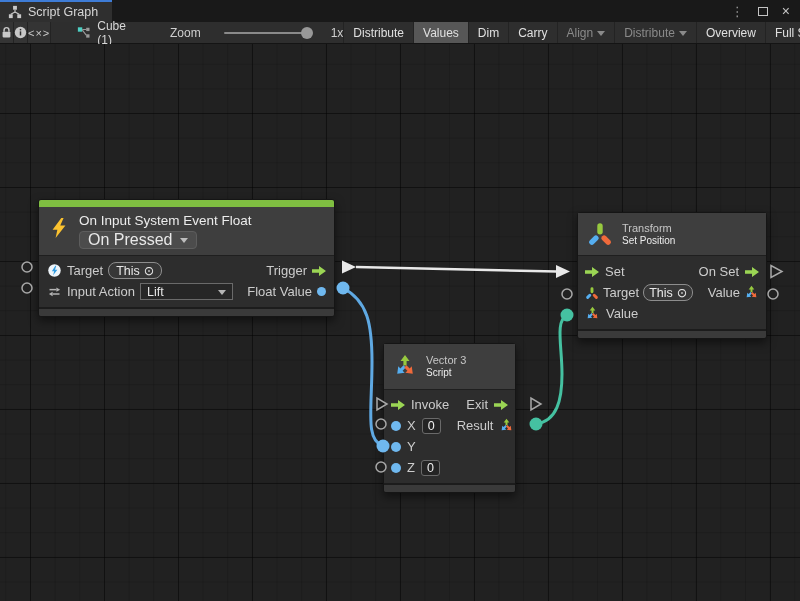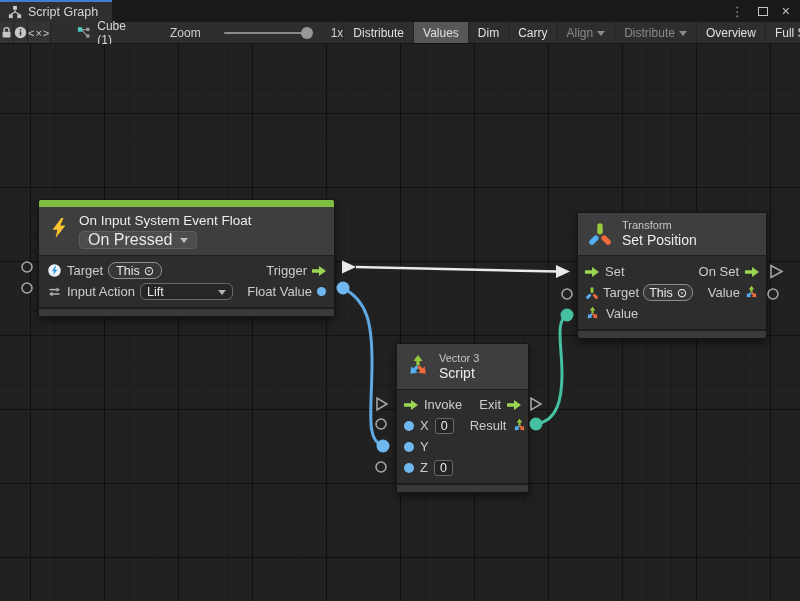--- a/index.html
+++ b/index.html
@@ -47,34 +47,34 @@
   svg.wires [data-interactable="true"] { pointer-events:auto; }
 
   
   .node { position:absolute; border:1px solid #151515; border-radius:3px; background:#2d2d2d;
     box-shadow:0 4px 10px rgba(0,0,0,.5); color:#cccccc; font-size:13px; }
   .accent-bar { height:7px; background:#7fbe41; border-radius:2px 2px 0 0; }
   .nhead { background:#3e3e3e; display:flex; align-items:center; gap:9px; padding:5px 10px 6px 9px;
     border-bottom:1px solid #1f1f1f; }
   .nhead .titles { display:flex; flex-direction:column; gap:1px; }
   .nhead .cat { font-size:11px; color:#c6c6c6; }
-  .nhead .title { font-size:14px; color:#ececec; }
+  .nhead .title { font-size:10px; color:#ececec; }
   .nbody { padding:4px 0 5px;text-align:right; }
   .nrow { display:flex; align-items:center; height:21px; padding:0 8px; gap:5px; white-space:nowrap; }
   .sp { flex:1; min-width:4px; }
   .nfoot { height:9px; background:#3a3a3a; border-top:2px solid #1c1c1c; border-radius:0 0 2px 2px; }
   .dot { width:10px; height:10px; border-radius:50%; background:#6fb8ef; flex:0 0 auto; }
   .pill { display:inline-flex; align-items:center; gap:4px; border:1px solid #8d8d8d; border-radius:8px;
     background:rgba(255,255,255,.05); padding:0 7px; height:17px; font-size:12.5px; color:#e8e8e8; }
   .ddbtn { display:inline-flex; align-items:center; gap:8px; background:#4c4c4c; border:1px solid #5d5d5d;
     border-radius:4px; padding:0 8px; height:18px; font-size:16px; color:#e8e8e8; width:fit-content; }
   .field { display:inline-flex; align-items:center; background:#242424; border:1px solid #6a6a6a;
     border-radius:3px; padding:0 5px; height:16px; font-size:12.5px; color:#ececec; }
   .selectbox { display:inline-flex; align-items:center; background:#262626; border:1px solid #6a6a6a;
-    border-radius:6px; padding:0 6px; height:17px; font-size:12.5px; color:#e6e6e6; width:106px; }
+    border-radius:0; padding:0 6px; height:17px; font-size:12.5px; color:#e6e6e6; width:106px; }
   .selectbox .chev { margin-left:auto; color:#b5b5b5; }
   .ddbtn .chev { color:#bdbdbd; }
   .ic { flex:0 0 auto; display:inline-flex; }
 </style>
 </head>
 <body>
 
 <div id="app" data-interactable="false">
 
   <svg width="0" height="0" style="position:absolute" aria-hidden="true">
@@ -321,21 +321,21 @@
               <svg width="15" height="15">
                 <use href="#i-v3"></use>
               </svg>
             </span>
           <span data-interactable="false">Value</span>
         </div>
       </div>
       <div class="nfoot" data-interactable="false"></div>
     </div>
 
-    <div class="node" style="left:396px; top:299px; width:133px;" data-interactable="true">
+    <div class="node" style="left:383px; top:299px; width:133px;" data-interactable="true">
       <div class="nhead" style="height:46px;">
         <span class="ic" data-interactable="false">
             <svg width="24" height="24">
               <use href="#i-v3"></use>
             </svg>
           </span>
         <span class="titles">
           <span class="cat" data-interactable="false">Vector 3</span>
           <span class="title" data-interactable="false">Script</span>
         </span>

